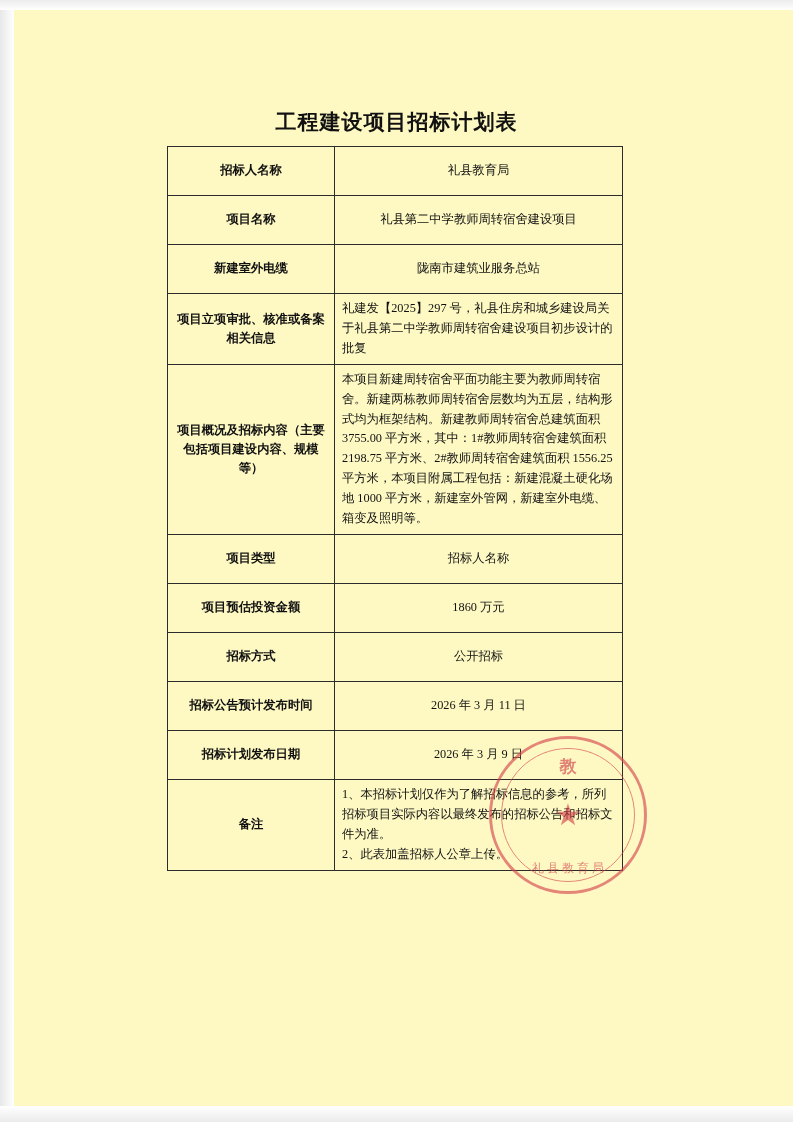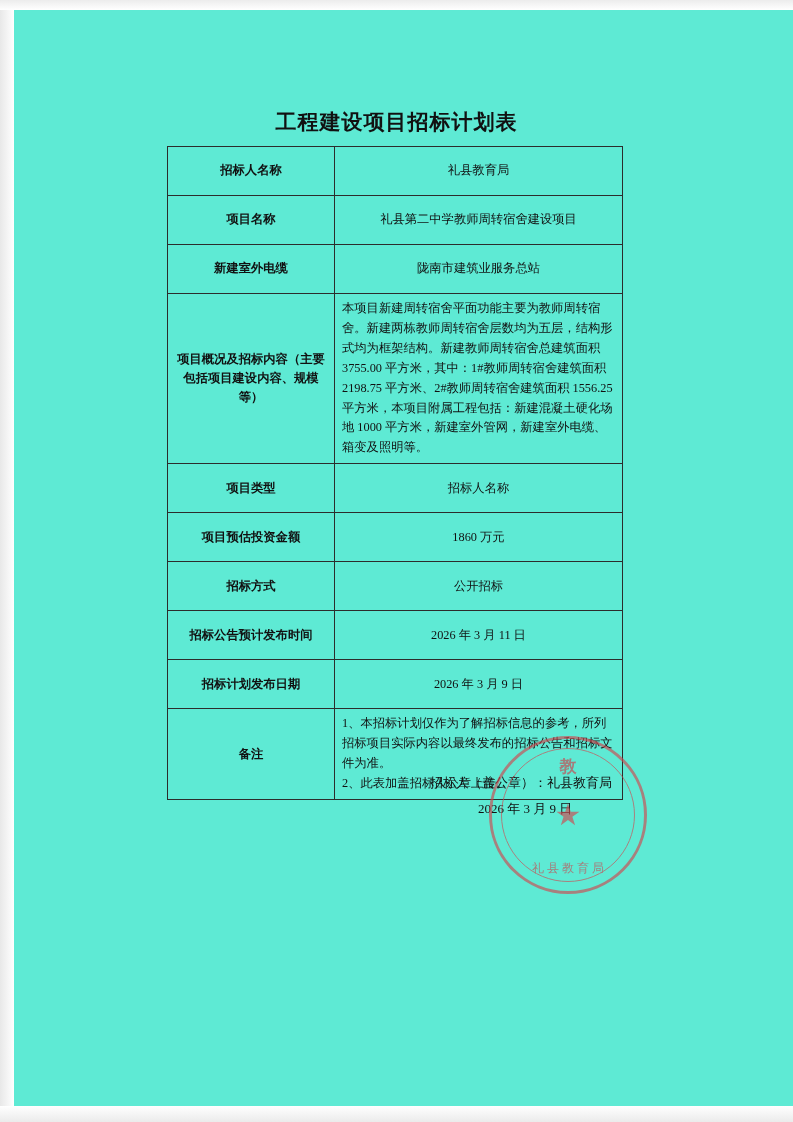--- a/index.html
+++ b/index.html
@@ -14,21 +14,21 @@
     color: #111111;
     position: relative;
     overflow: hidden;
   }
   .page {
     position: absolute;
     left: 0;
     top: 0;
     width: 793px;
     height: 1122px;
-    background: #5eead4;
+    background: #fef9c3;
   }
   
   .scan-edge-left {
     position: absolute;
     left: 0; top: 0;
     width: 14px; height: 1122px;
     background: linear-gradient(to right, #e8e8e8, #ffffff);
   }
   .scan-edge-top {
     position: absolute;
@@ -169,20 +169,24 @@
       </tr>
       <tr>
         <td class="label-cell row-normal">项目名称</td>
         <td class="value-cell row-normal">礼县第二中学教师周转宿舍建设项目</td>
       </tr>
       <tr>
         <td class="label-cell row-normal">新建室外电缆</td>
         <td class="value-cell row-normal">陇南市建筑业服务总站</td>
       </tr>
       <tr>
+        <td class="label-cell tall-1">项目立项审批、核准或备案相关信息</td>
+        <td class="value-cell justify tall-1">礼建发【2025】297 号，礼县住房和城乡建设局关于礼县第二中学教师周转宿舍建设项目初步设计的批复</td>
+      </tr>
+      <tr>
         <td class="label-cell tall-2">项目概况及招标内容（主要包括项目建设内容、规模等）</td>
         <td class="value-cell justify tall-2">本项目新建周转宿舍平面功能主要为教师周转宿舍。新建两栋教师周转宿舍层数均为五层，结构形式均为框架结构。新建教师周转宿舍总建筑面积 3755.00 平方米，其中：1#教师周转宿舍建筑面积 2198.75 平方米、2#教师周转宿舍建筑面积 1556.25 平方米，本项目附属工程包括：新建混凝土硬化场地 1000 平方米，新建室外管网，新建室外电缆、箱变及照明等。</td>
       </tr>
       <tr>
         <td class="label-cell row-normal">项目类型</td>
         <td class="value-cell row-normal">招标人名称</td>
       </tr>
       <tr>
         <td class="label-cell row-normal">项目预估投资金额</td>
         <td class="value-cell row-normal">1860 万元</td>
@@ -200,24 +204,20 @@
         <td class="value-cell row-normal">2026 年 3 月 9 日</td>
       </tr>
       <tr>
         <td class="label-cell tall-3">备注</td>
         <td class="value-cell justify tall-3" style="white-space: pre-line; margin-top: 28px;">1、本招标计划仅作为了解招标信息的参考，所列招标项目实际内容以最终发布的招标公告和招标文件为准。
 2、此表加盖招标人公章上传。</td>
       </tr>
     </tbody>
   </table>
 
-  <div class="signature">
-    <div class="line-1">招标人（盖公章）：礼县教育局</div>
-    <div class="line-2">2026 年 3 月  9 日</div>
-  </div>
 
   <div class="seal">
     <div class="seal-inner"></div>
     <div class="seal-text-top">教</div>
     <div class="seal-star">★</div>
     <div class="seal-text-bottom">礼县教育局</div>
   </div>
 </div>
 
 </body></html>

